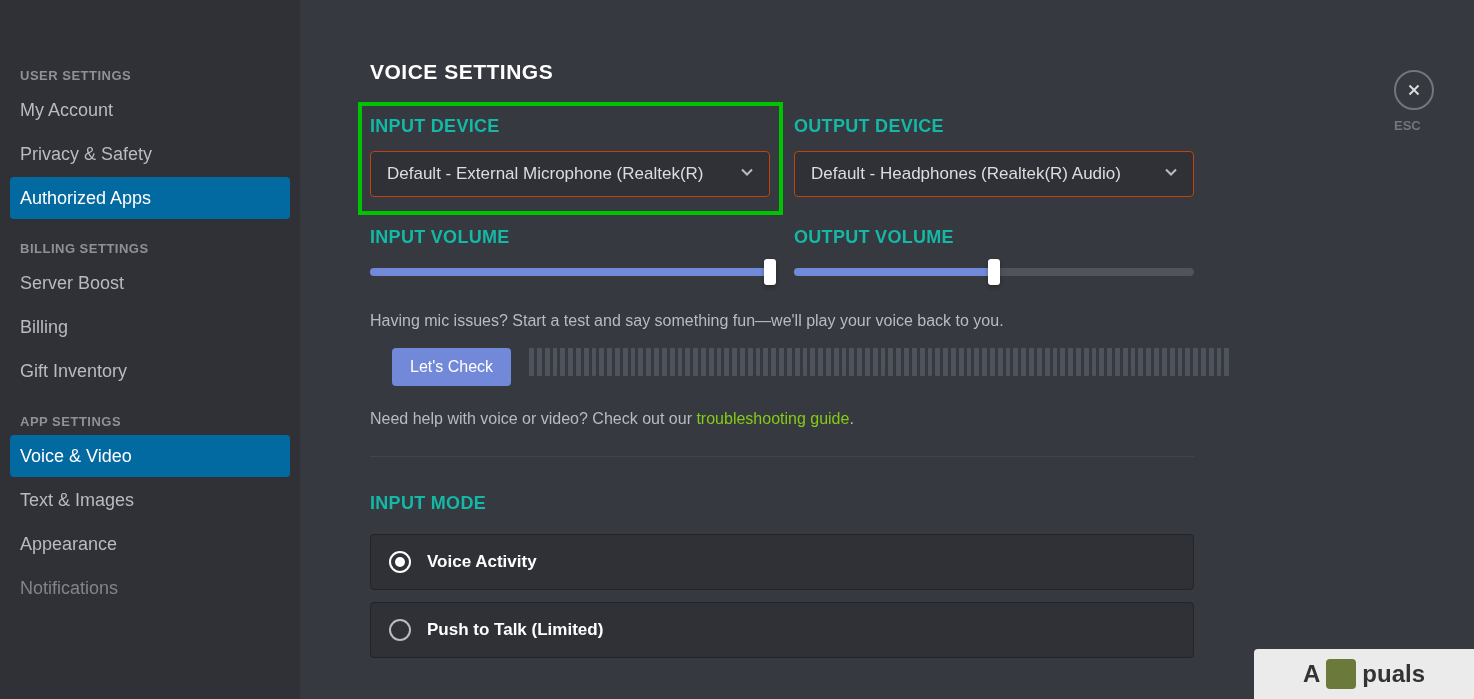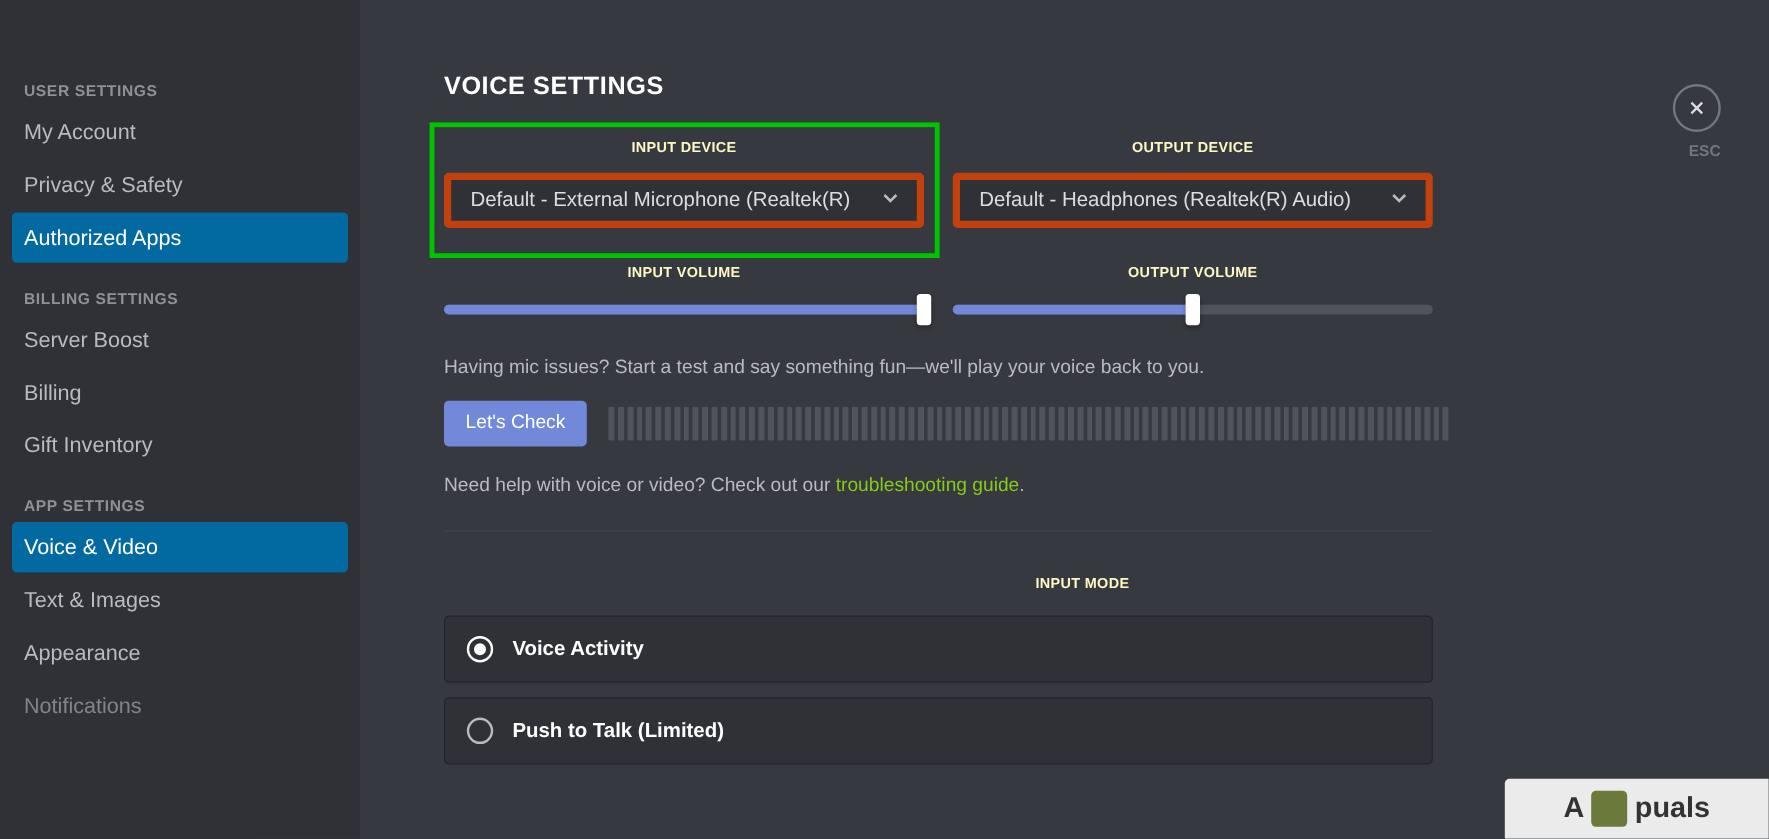--- a/index.html
+++ b/index.html
@@ -51,30 +51,29 @@
   .page-title {
     color: #fff;
     font-size: 21px;
     font-weight: 700;
     letter-spacing: 0.5px;
     margin-bottom: 32px;
   }
   .device-row { display: flex; gap: 24px; margin-bottom: 30px; }
   .device-col { flex: 1; max-width: 400px; }
   .field-label {
-    color: #fef9c3;
-    font-size: 12px;
+    color: #14b8a6;
+    font-size: 18px;
     font-weight: 700;
     letter-spacing: 0.3px;
     margin-bottom: 14px;
-    text-align: center;
   }
   .dropdown {
     background: #2f3136;
-    border: 6px solid #c2410c;
+    border: 1px solid #c2410c;
     border-radius: 4px;
     height: 46px;
     display: flex;
     align-items: center;
     justify-content: space-between;
     padding: 0 12px 0 16px;
     color: #dcddde;
     font-size: 17px;
     cursor: pointer;
   }
@@ -99,21 +98,21 @@
     position: absolute;
     width: 12px;
     height: 26px;
     background: #fff;
     border-radius: 3px;
     top: -9px;
     transform: translateX(-50%);
     box-shadow: 0 2px 4px rgba(0,0,0,0.3);
   }
   .mic-test-desc { color: #b9bbbe; font-size: 16px; margin-bottom: 18px; }
-  .mic-test-row { display: flex; align-items: center; gap: 18px; margin-bottom: 24px; }
+  .mic-test-row { display: flex; gap: 18px; margin-bottom: 24px; margin-left: 22px; }
   .lets-check-btn {
     background: #7289da;
     color: #fff;
     border: none;
     border-radius: 4px;
     padding: 10px 18px;
     font-size: 16px;
     font-weight: 500;
     cursor: pointer;
   }
@@ -154,21 +153,21 @@
     align-items: center;
     justify-content: center;
   }
   .radio-option.selected .radio-circle { border-color: #fff; }
   .radio-dot { width: 10px; height: 10px; border-radius: 50%; background: #fff; }
   .radio-label { color: #fff; font-size: 17px; font-weight: 600; }
   .close-wrap {
     position: absolute;
     top: 70px;
     right: 40px;
-    text-align: right;
+    text-align: left;
   }
   .close-btn {
     width: 40px;
     height: 40px;
     border: 2px solid #72767d;
     border-radius: 50%;
     display: flex;
     align-items: center;
     justify-content: center;
     color: #dcddde;

